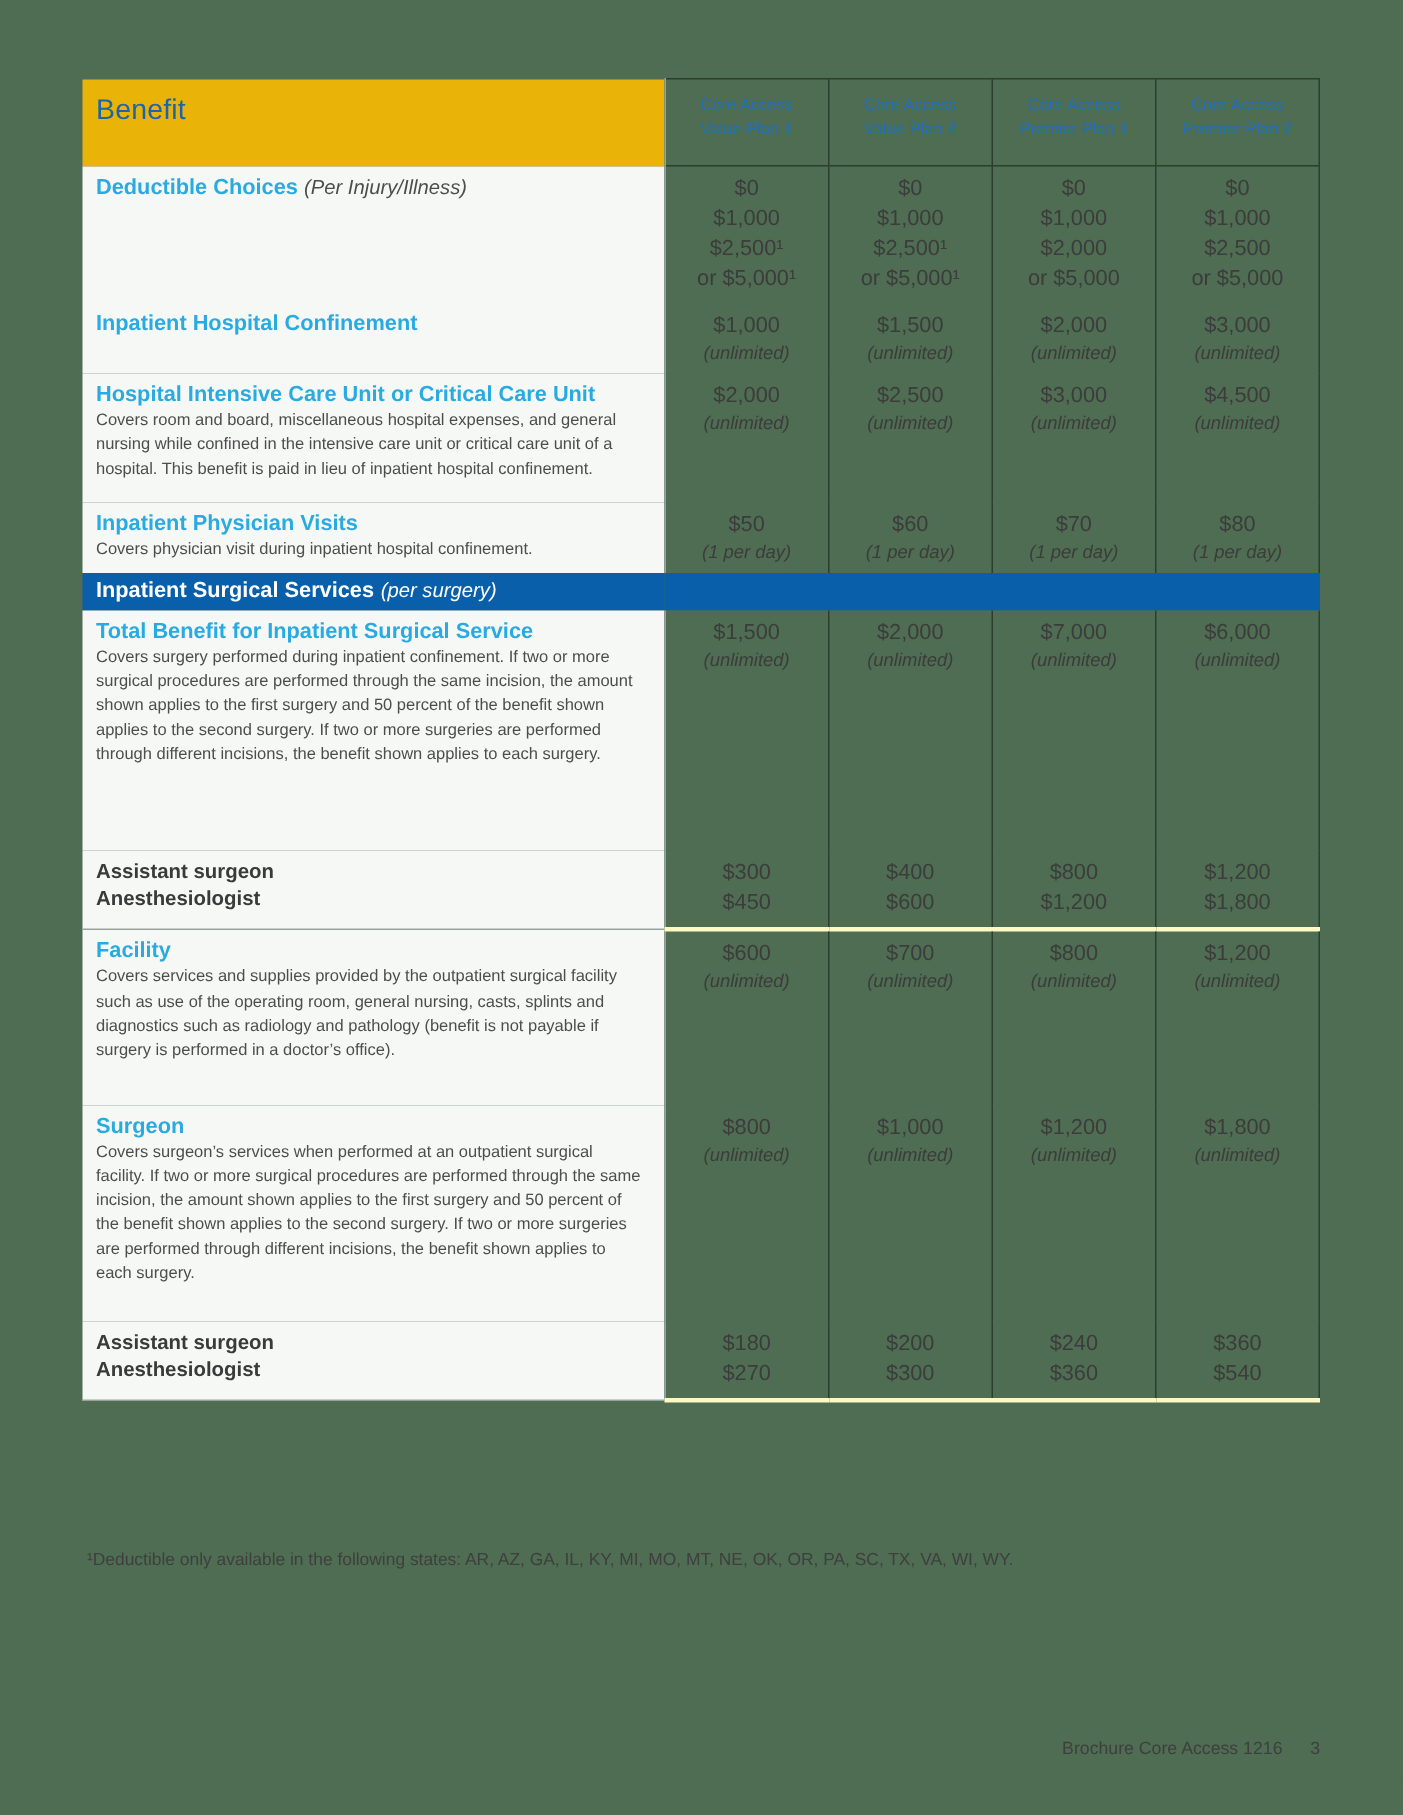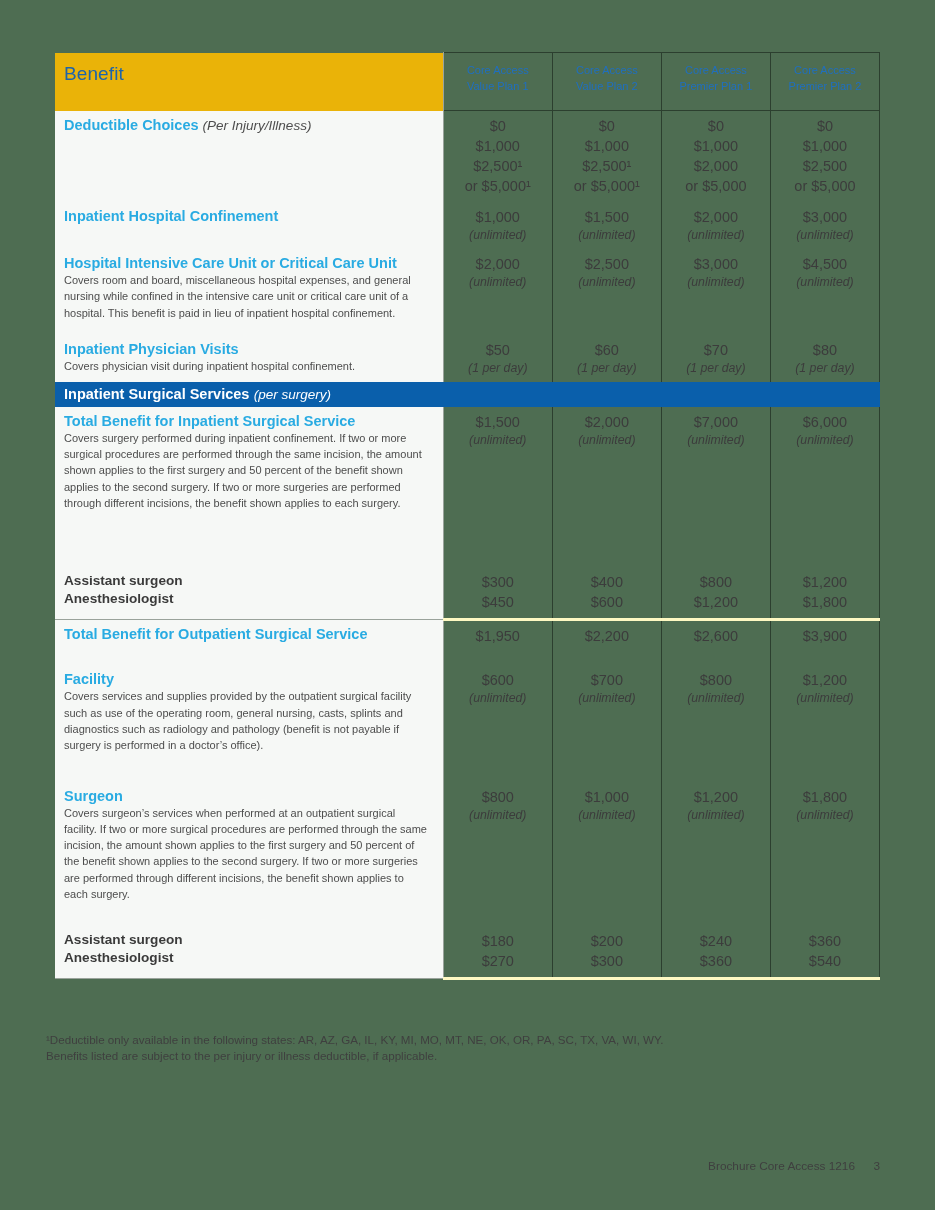--- a/index.html
+++ b/index.html
@@ -151,21 +151,21 @@
     line-height: 16px;
   }
 
   
   .tbl-bottom-benefit { border-bottom: 1px solid #9aa39b; }
   .tbl-bottom-val { border-bottom: 3px solid #fef9c3; }
 
   
   .footnotes {
     position: absolute;
-    left: 46px;
+    left: 58px;
     top: 1032px;
     width: 760px;
   }
   .footnote-line {
     display: block;
     color: #3f3f3f;
     font-size: 11.6px;
     line-height: 16px;
     white-space: nowrap;
   }
@@ -383,38 +383,20 @@
           <span class="val-line">$800</span>
           <span class="val-line">$1,200</span>
         </td>
         <td class="val-cell tbl-bottom-val">
           <span class="val-line">$1,200</span>
           <span class="val-line">$1,800</span>
         </td>
       </tr>
 
 
-      <tr>
-        <td class="benefit-cell">
-          <span class="b-title">Total Benefit for Outpatient Surgical Service</span>
-          <span class="b-spacer" style="height:16px;display:block;"></span>
-        </td>
-        <td class="val-cell first">
-          <span class="val-line">$1,950</span>
-        </td>
-        <td class="val-cell">
-          <span class="val-line">$2,200</span>
-        </td>
-        <td class="val-cell">
-          <span class="val-line">$2,600</span>
-        </td>
-        <td class="val-cell">
-          <span class="val-line">$3,900</span>
-        </td>
-      </tr>
 
       <tr>
         <td class="benefit-cell">
           <span class="b-title">Facility</span>
           <span class="b-desc">Covers services and supplies provided by the outpatient surgical facility such as use of the operating room, general nursing, casts, splints and diagnostics such as radiology and pathology (benefit is not payable if surgery is performed in a doctor’s office).</span>
           <span class="b-spacer" style="height:22px;display:block;"></span>
         </td>
         <td class="val-cell first">
           <span class="val-line">$600</span>
           <span class="val-line small">(unlimited)</span>
@@ -478,21 +460,20 @@
           <span class="val-line">$360</span>
           <span class="val-line">$540</span>
         </td>
       </tr>
 
     </tbody>
   </table>
 
   <div class="footnotes">
     <span class="footnote-line">¹Deductible only available in the following states: AR, AZ, GA, IL, KY, MI, MO, MT, NE, OK, OR, PA, SC, TX, VA, WI, WY.</span>
-    <span class="footnote-line">Benefits listed are subject to the per injury or illness deductible, if applicable.</span>
   </div>
 
   <div class="page-footer">
     <span class="footer-text">Brochure Core Access </span><span class="footer-code"><b>12</b></span><span class="footer-code">16</span>
     <span class="footer-pageno">3</span>
   </div>
 
 </div>
 
 </body></html>

